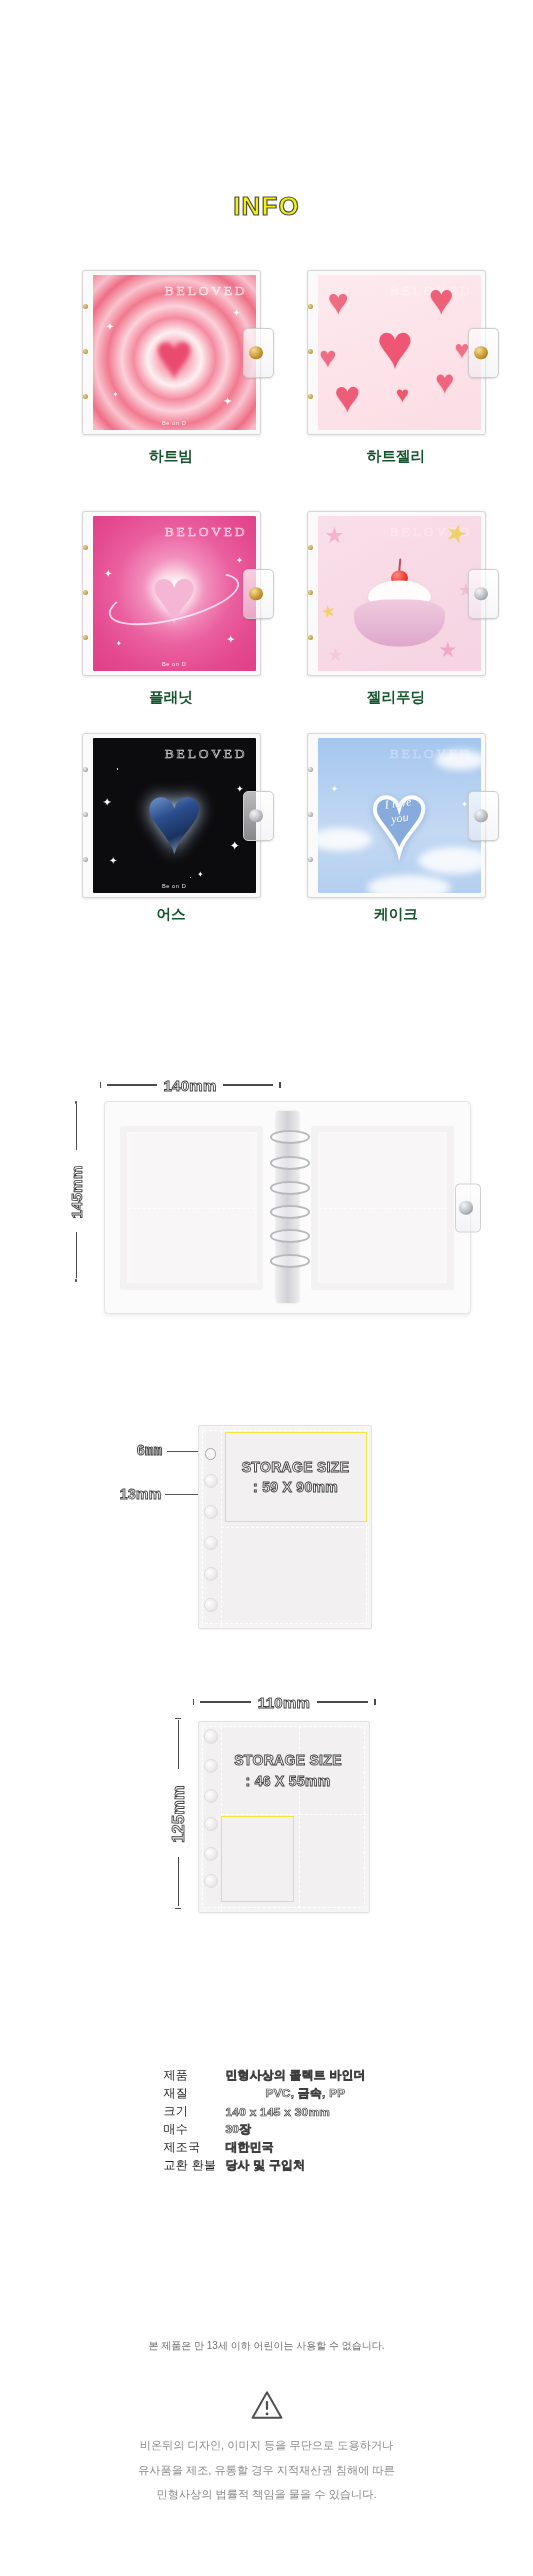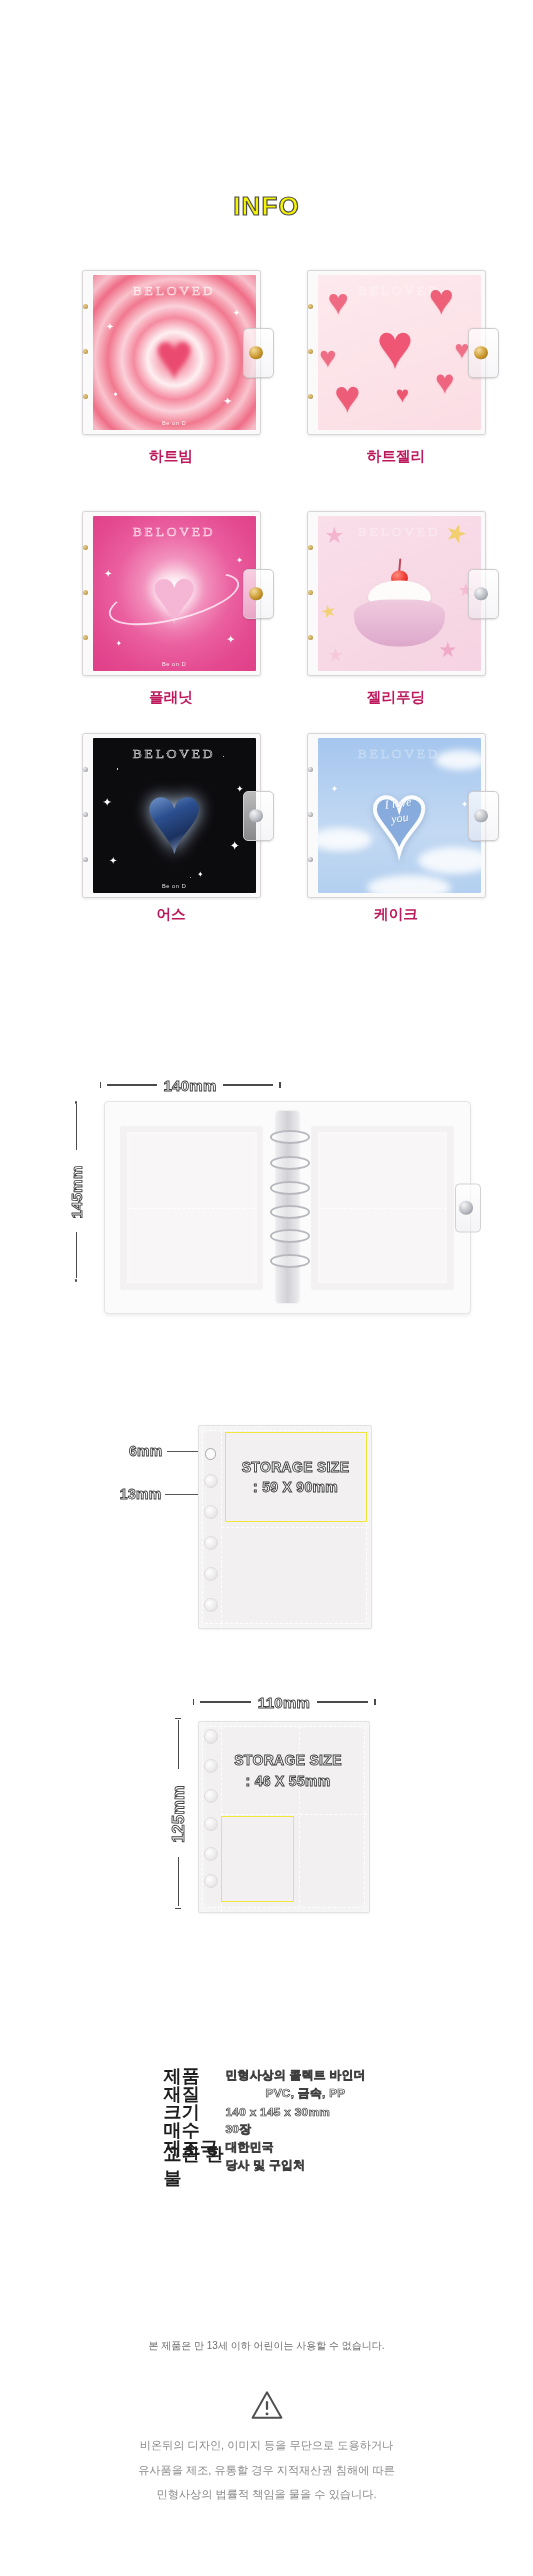--- a/index.html
+++ b/index.html
@@ -21,25 +21,25 @@
   .rivet{position:absolute;left:1.1px;width:5px;height:5px;border-radius:50%;
     background:radial-gradient(circle at 35% 35%,#ecd18d,#a8832f);}
   .rivet.silver{background:radial-gradient(circle at 35% 35%,#eef0f3,#85878d);}
   .clasp{position:absolute;right:-13.5px;top:50%;transform:translateY(-50%);width:29px;height:48px;
     background:linear-gradient(rgba(255,255,255,.72),rgba(238,238,242,.55));
     border:1.1px solid #cfcccd;border-radius:5px;box-shadow:0 0.6px 1.7px rgba(0,0,0,.12);}
   .snap{position:absolute;left:5px;top:50%;transform:translateY(-50%);width:13.5px;height:13.5px;border-radius:50%;}
   .snap.gold{background:radial-gradient(circle at 35% 30%,#f4dd9b,#c9972e 55%,#8d6414);}
   .snap.silver{background:radial-gradient(circle at 35% 30%,#f5f5f7,#b9bcc2 55%,#7e8187);}
   .beloved{position:absolute;top:7.9px;width:100%;text-align:center;letter-spacing:2.8px;font-size:13.5px;
-    font-family:"Liberation Serif",serif;color:rgba(255,255,255,.10);-webkit-text-stroke:0.6px rgba(255,255,255,.78);}
+    font-family:"Liberation Serif",serif;color:rgba(255,255,255,.10);padding-left:32px;-webkit-text-stroke:0.6px rgba(255,255,255,.78);}
   .beloved.faint{opacity:.45;}
   .cover-brand{position:absolute;bottom:3.9px;width:100%;text-align:center;font-size:5.6px;
     color:rgba(255,255,255,.88);letter-spacing:0.6px;}
-  .album-label{position:absolute;width:179px;text-align:center;font-size:14.6px;font-weight:700;color:#be185d;
+  .album-label{position:absolute;width:179px;text-align:center;font-size:14.6px;font-weight:700;color:#14532d;
     text-shadow:0 0 1.7px #fff,0 0 1.7px #fff,0 0 2.2px #fff;}
 
   .art-heartbeam{background:radial-gradient(circle at 50% 54%,#ef5d7e 0%,#f9bac7 15%,#fdf0f2 23%,
     #f58aa0 35%,#fbd2da 45%,#f1788f 57%,#f9c3cd 68%,#ef6d87 80%,#f7bfca 90%,#f18ba0 100%);}
   .hb-heart{position:absolute;left:50%;top:54%;transform:translate(-50%,-54%);font-size:66px;line-height:1;
     color:#ea4a6f;filter:blur(2.2px);}
 
   .art-heartjelly{background:linear-gradient(160deg,#fdeaee,#fbdde4);}
   .hj{position:absolute;line-height:1;text-shadow:0 1.1px 1.7px rgba(230,90,120,.25);}
 
@@ -126,21 +126,21 @@
   .ybox{position:absolute;border:1.7px solid #f3e63a;display:flex;flex-direction:column;align-items:center;
     justify-content:center;gap:4.5px;background:rgba(255,255,255,.06);}
   .stg-line{font-size:14px;white-space:nowrap;}
   .cotext{position:absolute;font-size:14px;text-align:right;}
   .cline{position:absolute;height:1.1px;background:#555;}
   .cvline{position:absolute;width:1.1px;background:#555;}
   .cdot{position:absolute;width:2.8px;height:2.8px;border-radius:50%;background:#555;}
 
   
   .spec-row{position:absolute;left:144px;width:314px;height:17px;display:flex;align-items:center;}
-  .spec-label{width:62px;font-size:18px;font-weight:700;color:#1e1e1e;letter-spacing:0.3px;}
+  .spec-label{width:62px;font-size:12px;font-weight:400;color:#1e1e1e;letter-spacing:0.3px;}
   .spec-value{font-size:11.8px;}
 
   
   .copyright{top:2309px;font-size:10.7px;color:#575757;}
   .notice{font-size:10px;color:#6e6e6e;}
   .warn-tri{position:absolute;left:50%;top:2390px;transform:translateX(-50%);}
   .warn-line{font-size:11.2px;color:#8a8a8a;}
 </style>
 </head>
 <body>
@@ -312,21 +312,21 @@
     <div class="ring" style="top:54px;"></div>
     <div class="ring" style="top:79px;"></div>
     <div class="ring" style="top:103px;"></div>
     <div class="ring" style="top:127px;"></div>
     <div class="ring" style="top:152px;"></div>
     <div class="clasp-b">
         <span class="snap silver"></span>
       </div>
   </div>
 
-  <div class="cotext otl" style="left:84px;top:1443px;width:59px;">6mm</div>
+  <div class="cotext otl" style="left:84px;top:1443px;width:59px;font-family:Liberation Mono, monospace;">6mm</div>
   <div class="cline" style="left:147px;top:1451px;width:35px;"></div>
   <div class="cotext otl" style="left:79px;top:1486px;width:63px;">13mm</div>
   <div class="cline" style="left:145px;top:1494px;width:39px;"></div>
   <div class="cvline" style="left:188px;top:1486px;height:23.6px;"></div>
   <div class="cdot" style="left:187px;top:1485px;"></div>
   <div class="cdot" style="left:187px;top:1508px;"></div>
 
   <div class="pocket" style="left:178px;top:1425px;width:172px;height:202px;">
     <div class="strip"></div>
     <div class="hole" style="top:22px;"></div>

